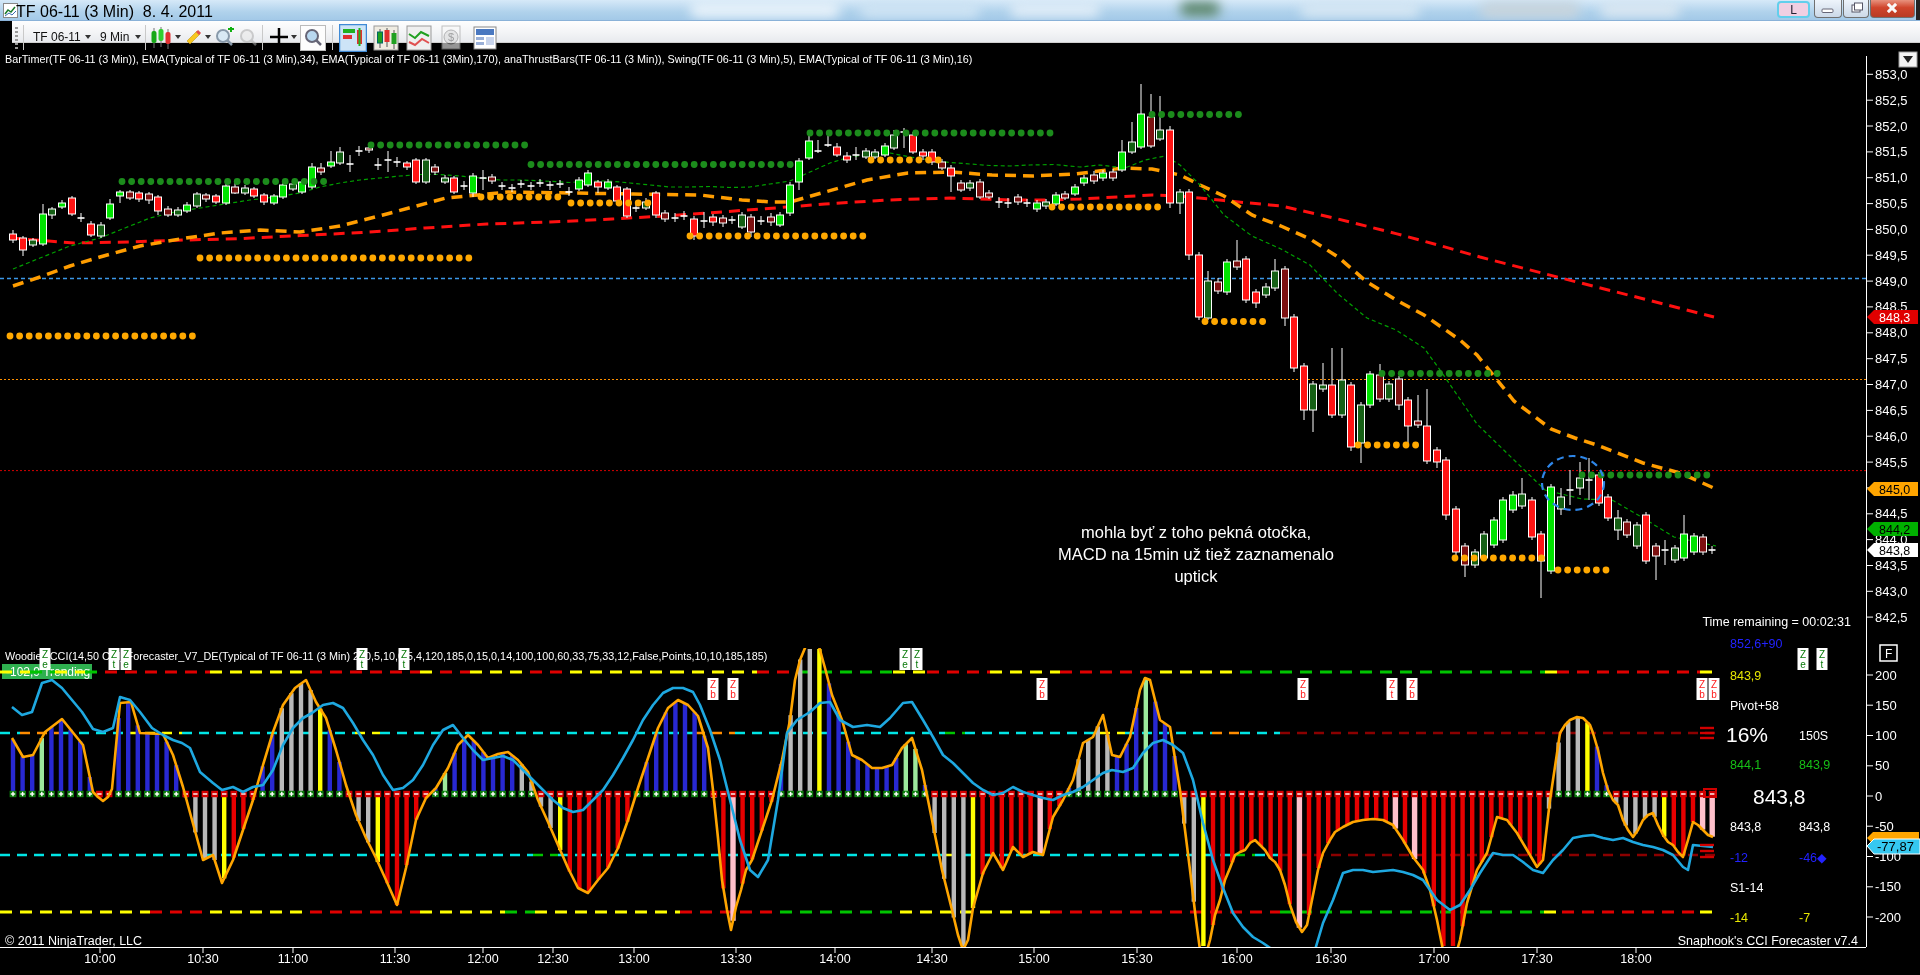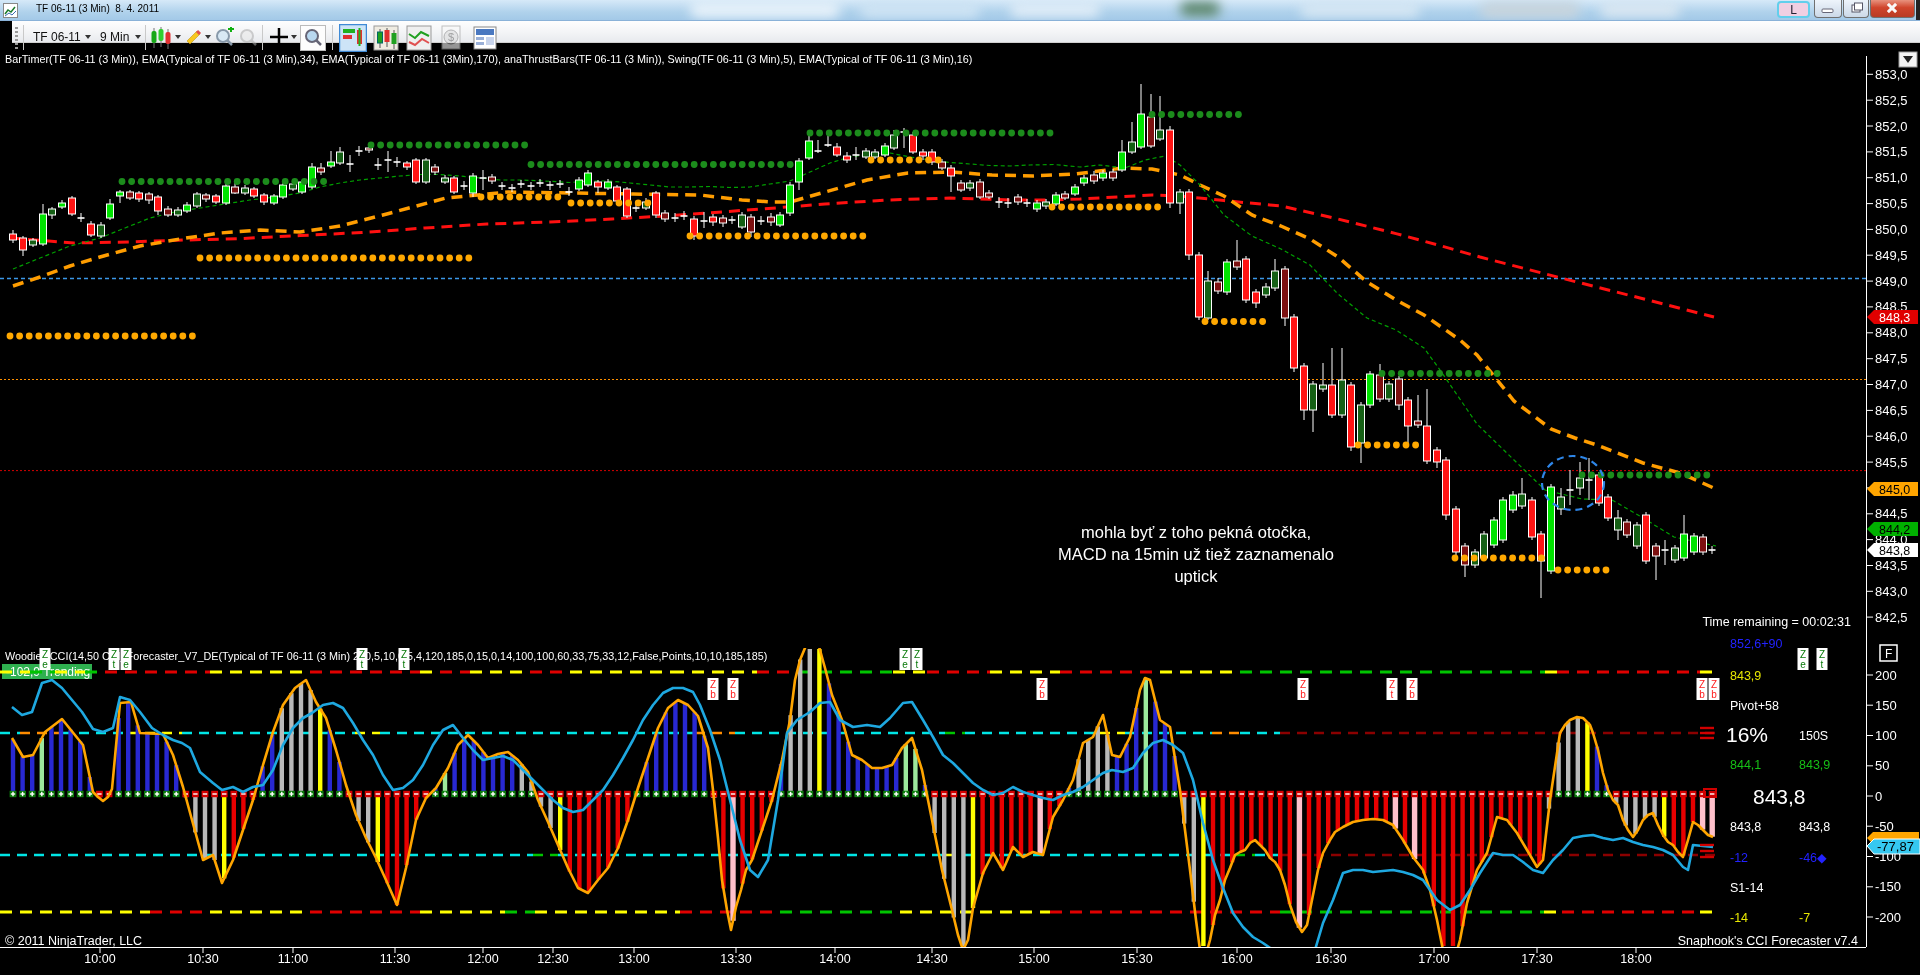--- a/index.html
+++ b/index.html
@@ -1,17 +1,17 @@
 <!DOCTYPE html>
 <html><head><meta charset="utf-8"><style>
 *{margin:0;padding:0;box-sizing:border-box}
 body{width:1920px;height:975px;background:#000;overflow:hidden;position:relative;font-family:"Liberation Sans",sans-serif}
 #titlebar{position:absolute;top:0;left:0;width:1920px;height:21px;background:linear-gradient(#d6e9f8,#b0d2ec 60%,#a3c9e8);border-bottom:1px solid #8ab2d8;z-index:10;overflow:hidden}
 .blob{position:absolute;filter:blur(6px);border-radius:8px}
-#titletext{position:absolute;left:36px;top:3px;font-size:10px;color:#000;z-index:12;white-space:pre}
+#titletext{position:absolute;left:16px;top:3px;font-size:16px;color:#000;z-index:12;white-space:pre}
 #ticon{position:absolute;left:3px;top:3px;width:15px;height:15px;background:#fff;border:1px solid #888;z-index:12}
 #toolbar{position:absolute;top:21px;left:12px;width:1920px;height:22px;background:linear-gradient(#fefefe,#f3f4f6 55%,#e8eaee);border-bottom:1px solid #d0d0d0;z-index:10}
 .tbtxt{position:absolute;top:9px;font-size:12px;color:#111}
 .sep{position:absolute;top:4px;width:1px;height:25px;background:#c9c9c9}
 .darr{position:absolute;top:14px;width:0;height:0;border-left:3.5px solid transparent;border-right:3.5px solid transparent;border-top:4px solid #333}
 .wbtn{position:absolute;top:0;height:18px;z-index:12;border:1px solid #707070;border-top:none;border-radius:0 0 4px 4px}
 </style></head>
 <body>
 <svg width="1920" height="975" viewBox="0 0 1920 975" style="position:absolute;top:0;left:0;font-family:'Liberation Sans',sans-serif">
     <rect x="0" y="55" width="1920" height="920" fill="#000"></rect>

